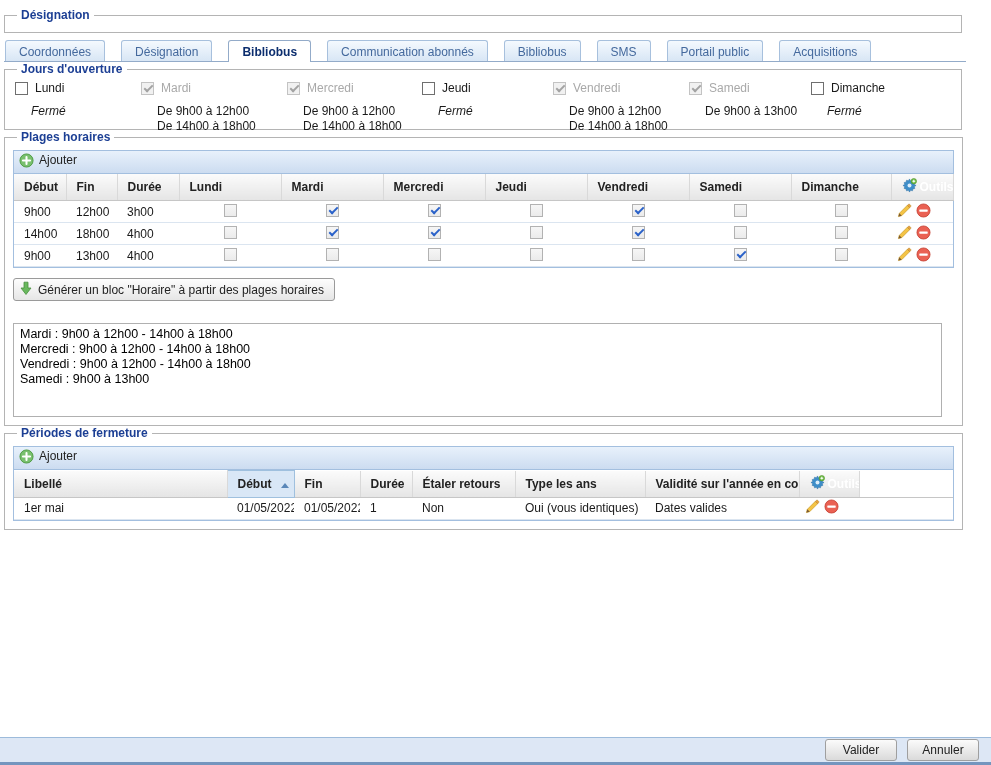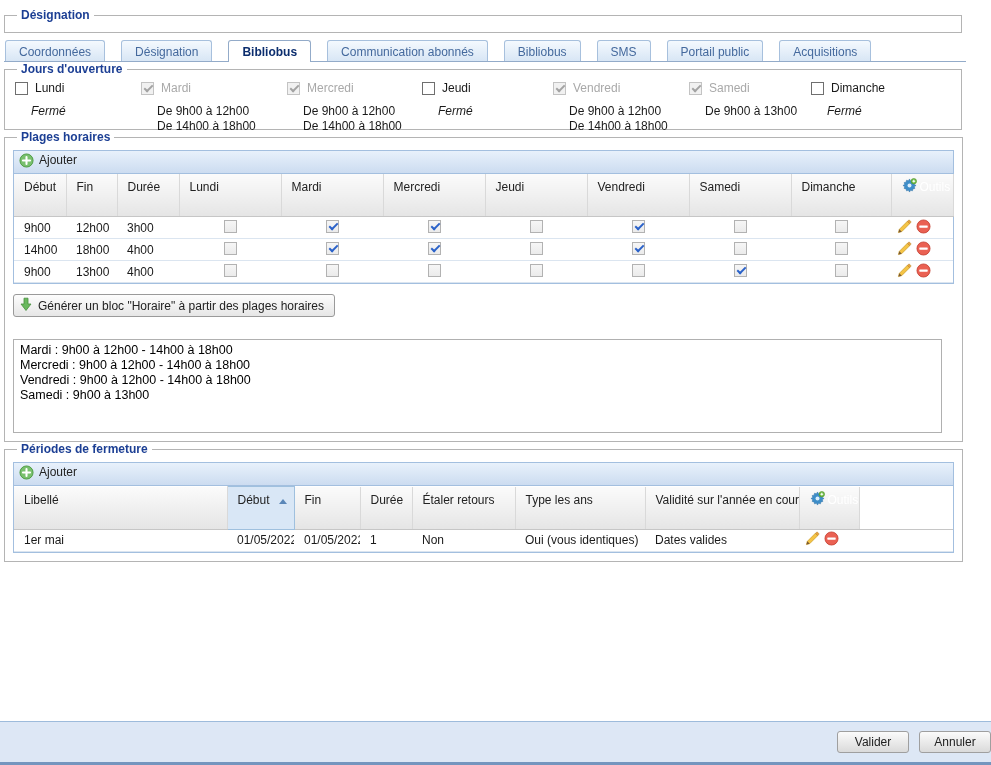--- a/index.html
+++ b/index.html
@@ -61,22 +61,22 @@
 
   
   .fs-plages { margin-top:13px; padding-bottom:16px; }
   .fs-ferm { margin-top:20px; padding-bottom:22px; }
   .grid { border:1px solid #a3bfdf; width:941px; background:#fff; margin-top:4px; }
   .toolbar { background:linear-gradient(#e8f1fb,#ccdcf0); border-bottom:1px solid #a3bfdf; height:23px;
     display:flex; align-items:center; padding-left:5px; }
   .add-btn { display:flex; gap:5px; cursor:default; color:#222; }
   .tbl { border-collapse:collapse; width:939px; table-layout:fixed; font-size:12px; }
   .tbl th { background:linear-gradient(#fbfbfb,#e5e5e5); border-right:1px solid #d9d9d9;
-    border-bottom:1px solid #c6c6c6; text-align:left; font-weight:normal; color:#222;
-    padding:4px 2px 20px 10px; height:22px; overflow:hidden; white-space:nowrap; }
+    border-bottom:1px solid #c6c6c6; text-align:left; font-weight:bold; color:#222;
+    padding:4px 2px 4px 10px; height:22px; overflow:hidden; white-space:nowrap; }
   .tbl th.th-filler { background:#fff; border-right:none; }
   .tbl th.sorted { background:#d9e7f6; border:1px solid #9fc0de; }
   .sort-asc { display:inline-block; width:0; height:0; border-left:4px solid transparent;
     border-right:4px solid transparent; border-bottom:5px solid #5a87b8; margin-left:9px; }
   .tbl td { border-bottom:1px solid #dbe5f0; padding:2px 2px 2px 10px; height:22px; overflow:hidden;
     white-space:nowrap; }
   .tbl td.cb-cell { text-align:center; padding:2px 0; }
   .tbl td.tools-cell { padding:1px 0 1px 6px; }
   .tools-cell .icon { display:inline-block; vertical-align:middle; margin-right:4px; cursor:default; }
   .tools-th-inner { display:flex; align-items:center; }
@@ -84,23 +84,23 @@
 
   
   .gen-btn { margin-top:10px; display:flex; align-items:center; gap:6px;
     background:linear-gradient(#fdfdfd,#e6e6e6); border:1px solid #9a9a9a; border-radius:3px;
     padding:2px 10px 2px 6px; font-size:12px; height:23px; font-family:inherit; color:#222; }
   .horaire-area { margin-top:22px; width:929px; height:94px; border:1px solid #b0b0b0;
     font-family:inherit; font-size:12.5px; padding:3px 6px; resize:none; line-height:15px;
     color:#000; display:block; }
 
   
-  .footer { position:absolute; left:0; right:0; bottom:3px; height:41px; background:#dde7f5;
+  .footer { position:absolute; left:0; right:0; bottom:3px; height:25px; background:#dde7f5;
     border-top:1px solid #9dbbdb; display:flex; align-items:center; justify-content:flex-end;
-    gap:10px; }
+    gap:10px; padding-right:12px; }
   .footer-strip { position:absolute; left:0; right:0; bottom:0; height:3px; background:#7495be; }
   .btn { width:72px; height:22px; background:linear-gradient(#fbfbfb,#dadada);
     border:1px solid #9f9f9f; border-radius:3px; font-size:12px; font-family:inherit; color:#222; }
 </style>
 </head>
 <body>
 
 <div class="content">
 
   <fieldset class="fs">

